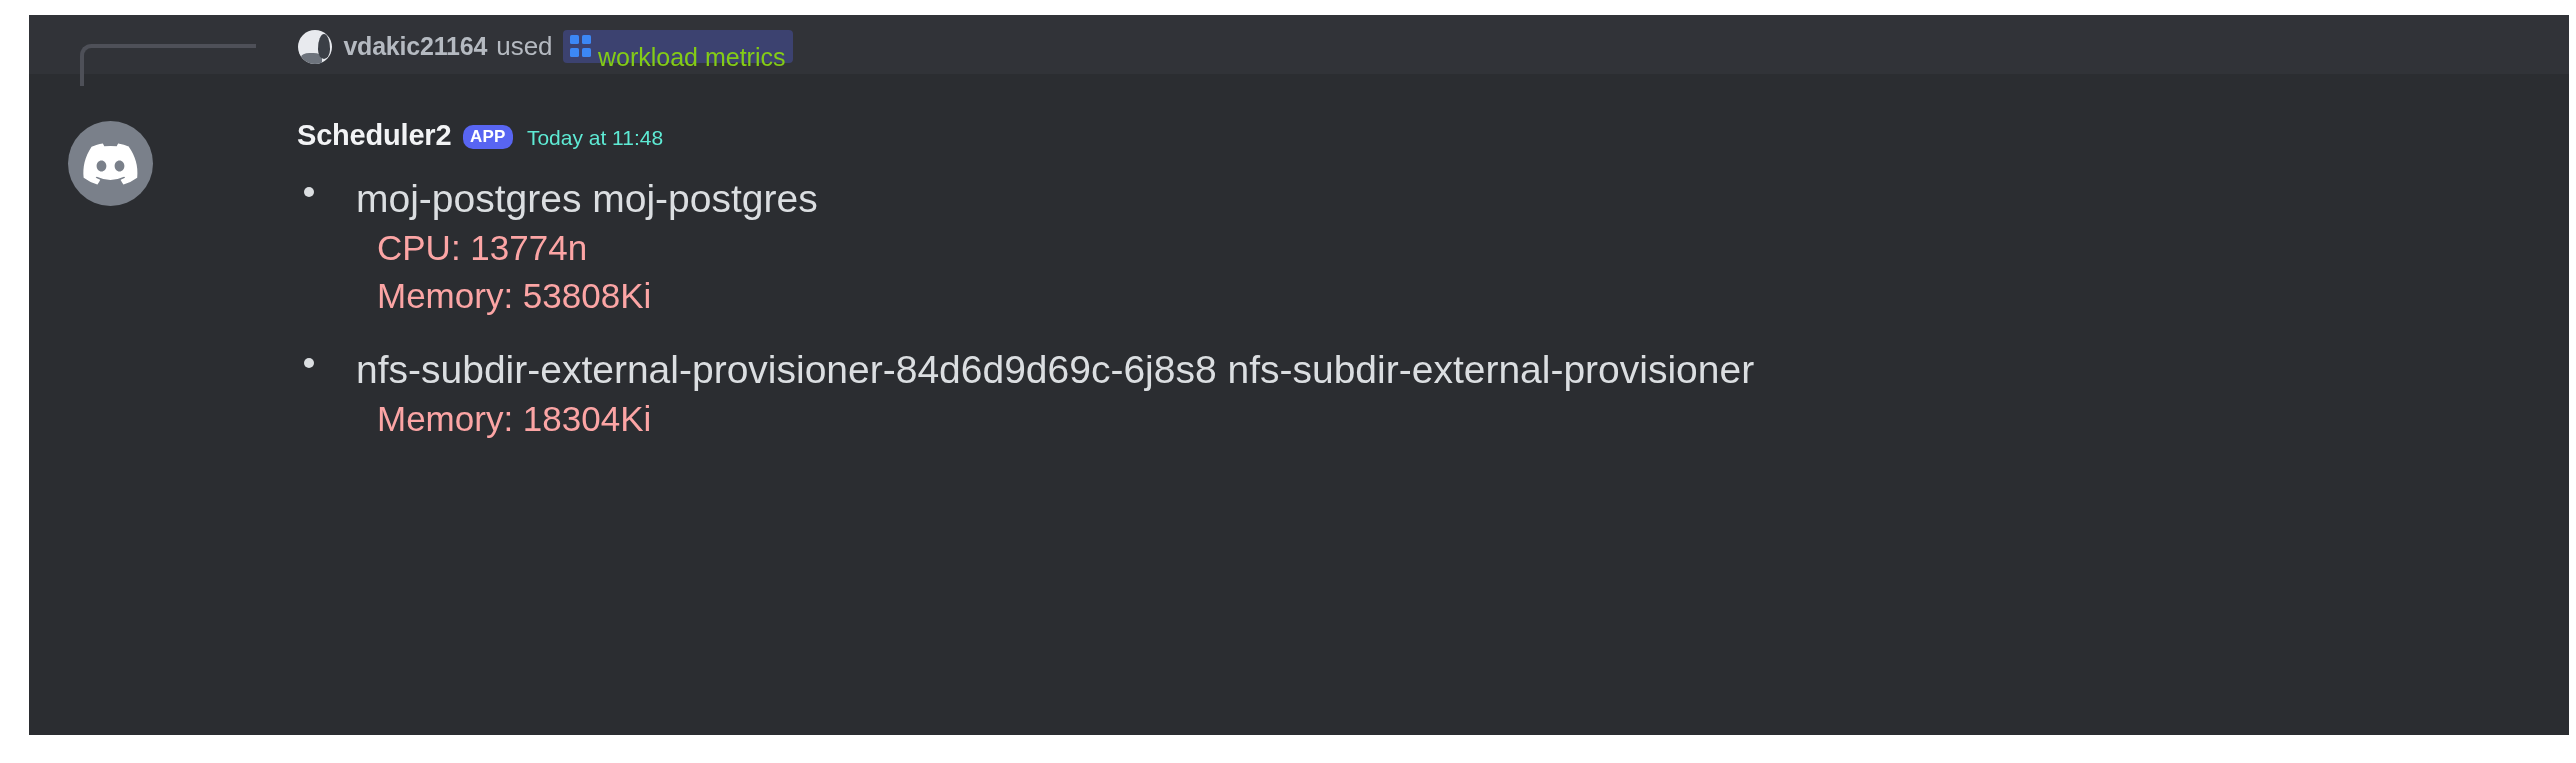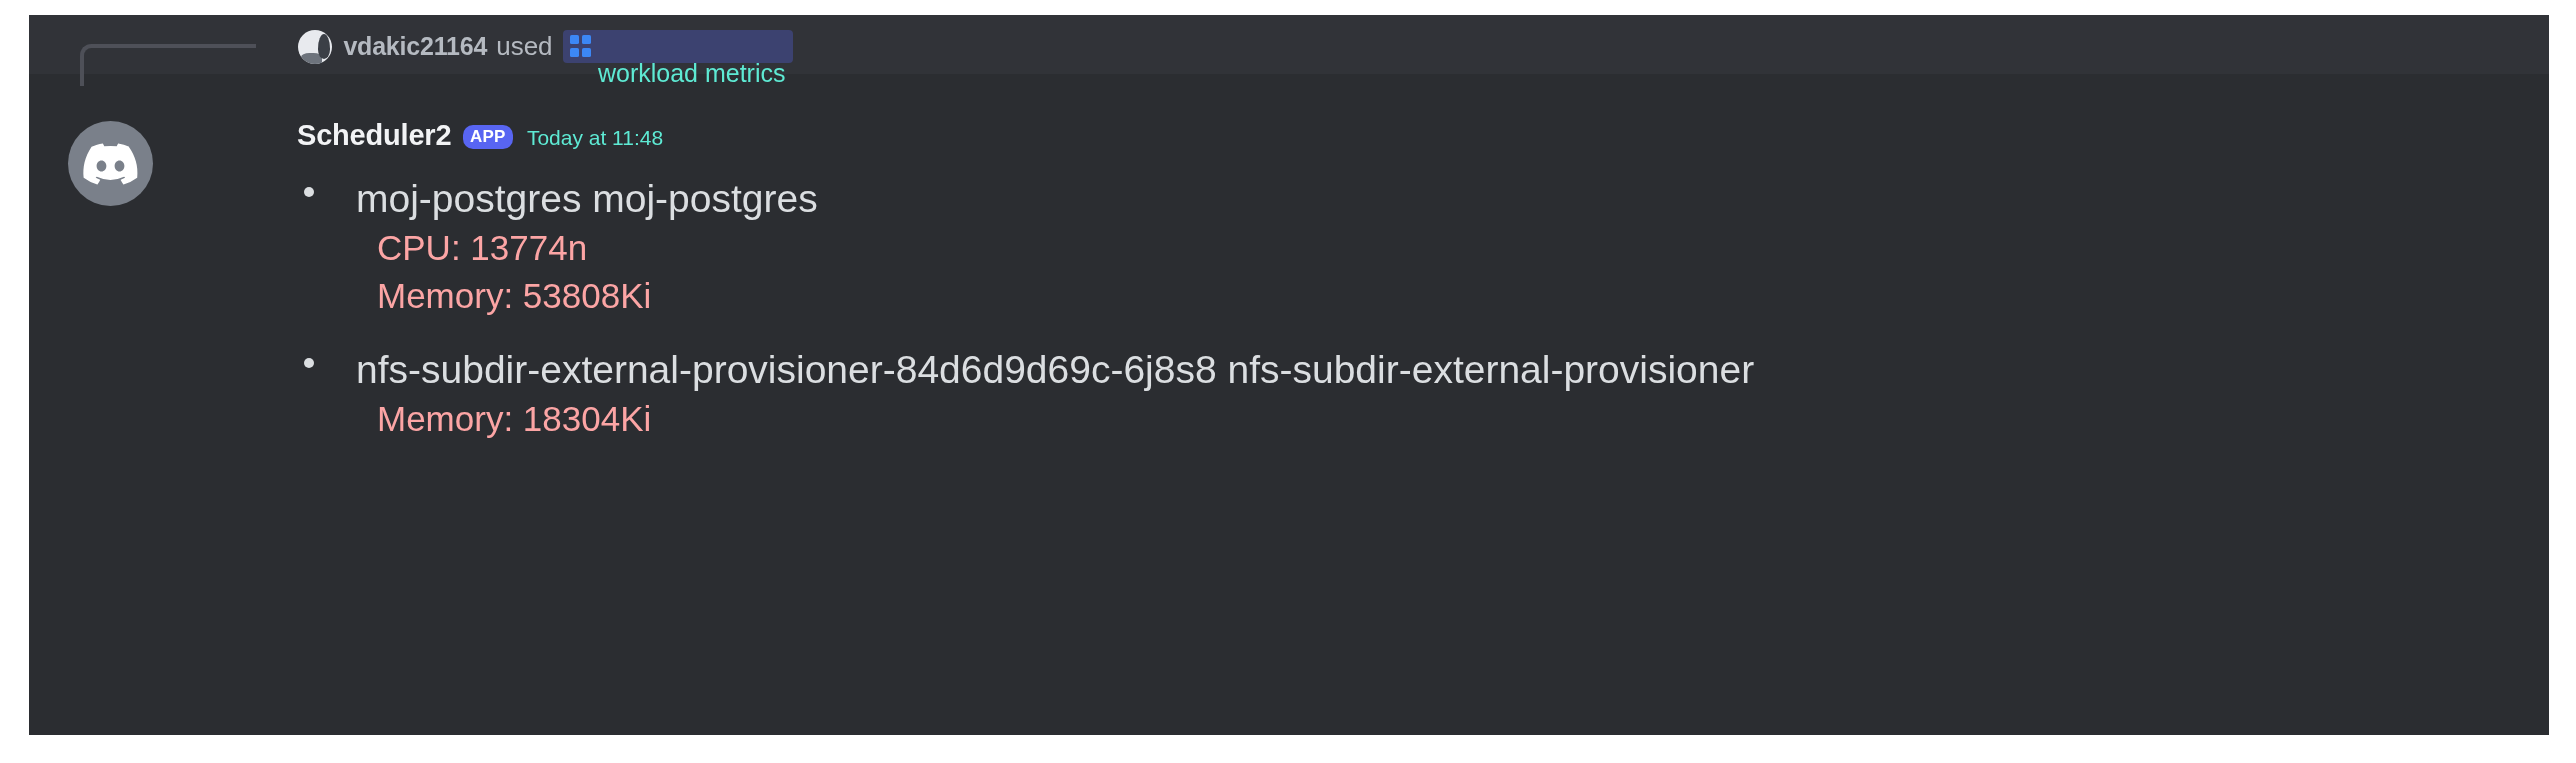--- a/index.html
+++ b/index.html
@@ -17,20 +17,21 @@
 
   
   #discord-panel {
     position: absolute;
     left: 29px;
     top: 14.7px;
     width: 2520px;
     height: 720px;
     background: #2b2d31;
     overflow: hidden;
+    padding-left: 20px;
   }
 
   
   .reply-strip {
     position: absolute;
     left: 0;
     top: 0;
     width: 100%;
     height: 59px;
     background: #313338;
@@ -125,26 +126,26 @@
     gap: 3.3px;
     flex: 0 0 auto;
     margin-right: 7.3px;
   }
   .apps-grid-icon i {
     display: block;
     background: #3c87f5;
     border-radius: 1.6px;
   }
   .command-chip .cmd-label {
-    color: #5eead4;
+    color: #84cc16;
     font-size: 25px;
     font-weight: normal;
     line-height: 1;
     position: relative;
-    top: 16px;
+    top: 0;
     margin-top: 24px;
   }
 
   
   .bot-avatar {
     position: absolute;
     left: 39px;
     top: 106px;
     width: 85px;
     height: 85px;

